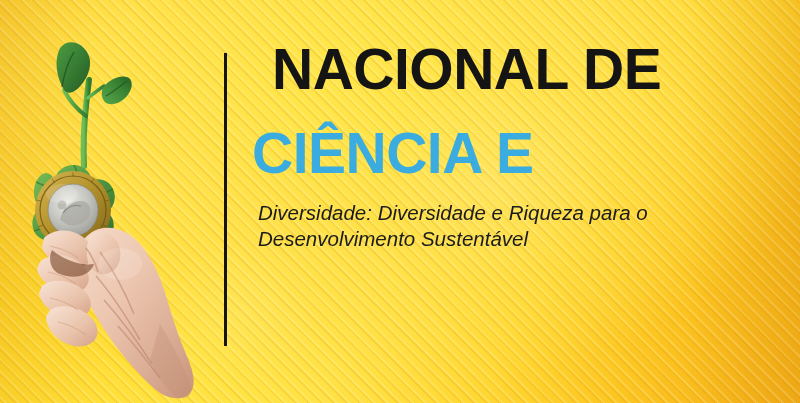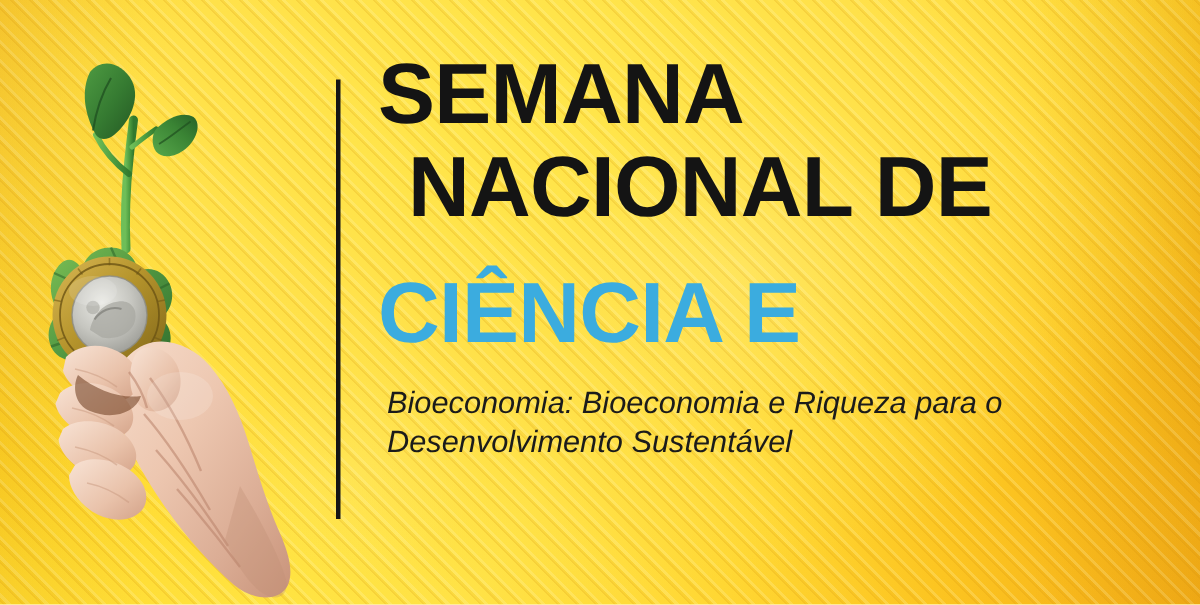--- a/index.html
+++ b/index.html
@@ -263,19 +263,18 @@
         <ellipse cx="120" cy="240" rx="22" ry="16" fill="#FFFFFF" opacity="0.16"></ellipse>
       </g>
 
       <path d="M52 226 C64 236, 80 242, 94 240 C90 252, 74 256, 60 250 C50 246, 48 234, 52 226 Z" fill="#6B3A1E" opacity="0.55"></path>
     </svg>
   </div>
 
   <div class="divider"></div>
 
   <div class="text-block">
-    <div class="headline h-black line1">SEMANA</div>
     <div class="headline h-black line2">NACIONAL DE</div>
     <div class="headline h-blue line3">CIÊNCIA E</div>
-    <div class="subtitle">Bioeconomia: Bioeconomia e Riqueza para o Desenvolvimento Sustentável</div>
+    <div class="subtitle">Diversidade: Diversidade e Riqueza para o Desenvolvimento Sustentável</div>
   </div>
 
 </div>
 
 </body></html>

